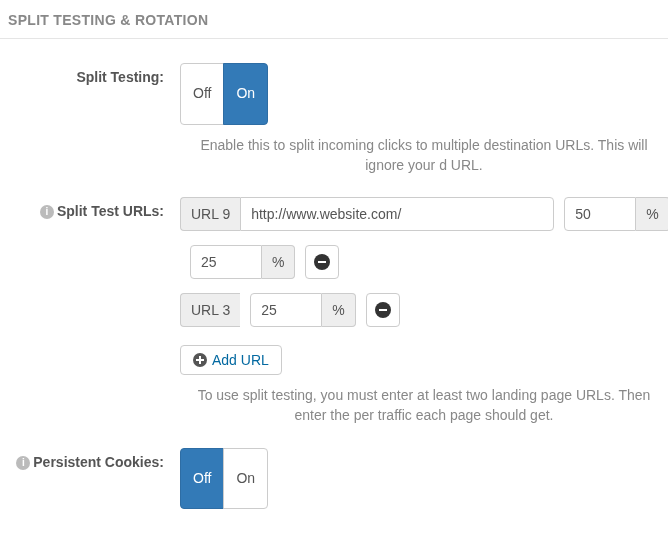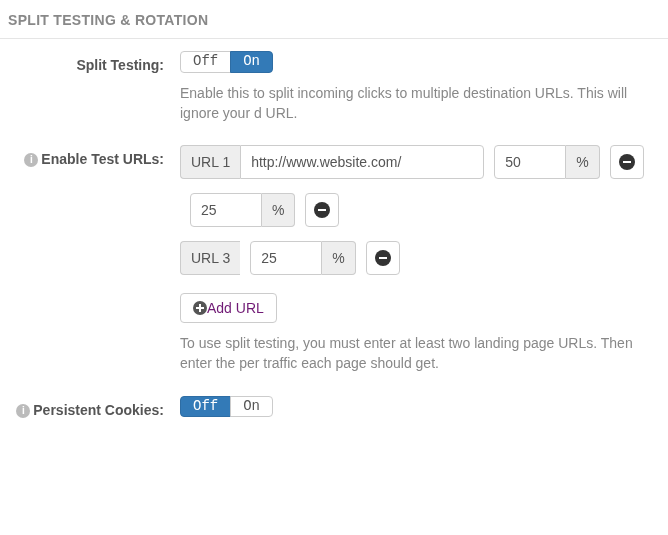--- a/index.html
+++ b/index.html
@@ -10,21 +10,21 @@
       background: #fff;
       width: 668px;
     }
     .panel-header {
       color: #888;
       font-size: 14px;
       font-weight: 600;
       letter-spacing: 0.3px;
       padding: 12px 8px 10px;
       border-bottom: 1px solid #e5e5e5;
-      margin-bottom: 12px;
+      margin-bottom: 24px;
     }
     .form-row {
       display: flex;
       margin-bottom: 22px;
     }
     .label-col {
       width: 180px;
       text-align: right;
       padding-right: 16px;
       padding-top: 6px;
@@ -48,46 +48,46 @@
       vertical-align: 1px;
     }
     .control-col {
       flex: 1;
       min-width: 0;
     }
     .btn-group {
       display: inline-flex;
     }
     .btn-toggle {
-      padding: 0 12px;
+      padding: 20px 12px;
       font-size: 14px;
       border: 1px solid #ccc;
       background: #fff;
       color: #555;
       cursor: pointer;
       line-height: 1.4;
-      font-family: Liberation Mono, monospace;
     }
     .btn-toggle:first-child {
       border-radius: 4px 0 0 4px;
     }
     .btn-toggle:last-child {
       border-radius: 0 4px 4px 0;
       margin-left: -1px;
     }
     .btn-toggle.active {
       background: #337ab7;
       border-color: #2e6da4;
       color: #fff;
     }
     .help-text {
       color: #888;
       font-size: 14px;
       margin-top: 10px;
       line-height: 1.45;
+      text-align: center;
     }
     .url-row {
       display: flex;
       gap: 10px;
       margin-bottom: 14px;
     }
     .input-group {
       display: flex;
     }
     .input-addon {
@@ -109,21 +109,21 @@
       font-size: 14px;
       border-left: none;
       border-radius: 0 4px 4px 0;
       display: flex;
       align-items: center;
     }
     .url-input {
       border: 1px solid #ccc;
       padding: 6px 10px;
       font-size: 14px;
-      width: 244px;
+      width: 314px;
       border-radius: 0 4px 4px 0;
       color: #555;
       font-family: inherit;
       outline: none;
     }
     .weight-input {
       border: 1px solid #ccc;
       padding: 6px 10px;
       font-size: 14px;
       width: 72px;
@@ -159,24 +159,25 @@
       width: 8px;
       height: 2px;
       background: #fff;
     }
     .add-btn {
       border: 1px solid #ccc;
       border-radius: 4px;
       background: #fff;
       padding: 6px 12px;
       font-size: 14px;
-      color: #701a75;
+      color: #0369a1;
       cursor: pointer;
       display: inline-flex;
       align-items: center;
+      gap: 5px;
       margin-top: 4px;
       font-family: inherit;
     }
     .plus-circle {
       width: 14px;
       height: 14px;
       border-radius: 50%;
       background: #555;
       position: relative;
       flex-shrink: 0;
@@ -211,27 +212,27 @@
     <div class="btn-group">
       <button class="btn-toggle">Off</button>
       <button class="btn-toggle active">On</button>
     </div>
     <div class="help-text">Enable this to split incoming clicks to multiple destination URLs. This will ignore your d URL.</div>
   </div>
 </div>
 
 <div class="form-row">
   <div class="label-col">
-    <span class="info-icon">i</span><span>Enable Test URLs:</span>
+    <span class="info-icon">i</span><span>Split Test URLs:</span>
   </div>
   <div class="control-col">
 
     <div class="url-row">
       <div class="input-group">
-        <span class="input-addon">URL 1</span>
+        <span class="input-addon">URL 9</span>
         <input class="url-input" type="text" value="http://www.website.com/" style="">
       </div>
       <div class="input-group">
         <input class="weight-input" type="text" value="50" style="">
         <span class="input-addon-right">%</span>
       </div>
       <button class="remove-btn">
         <span class="minus-circle"></span>
       </button>
     </div>

